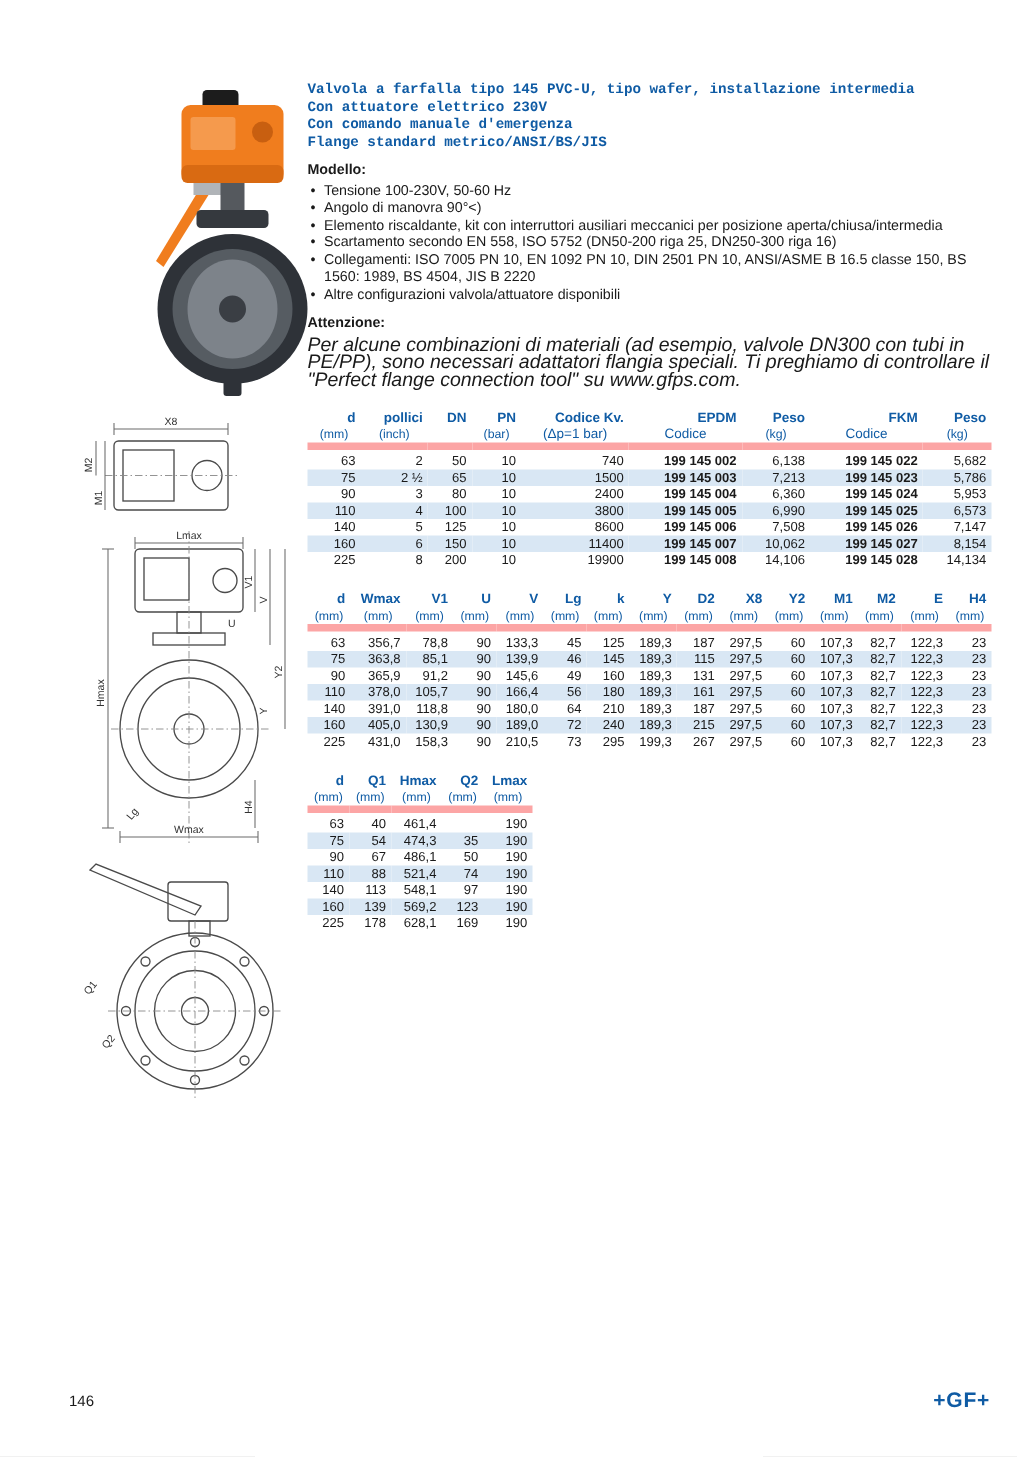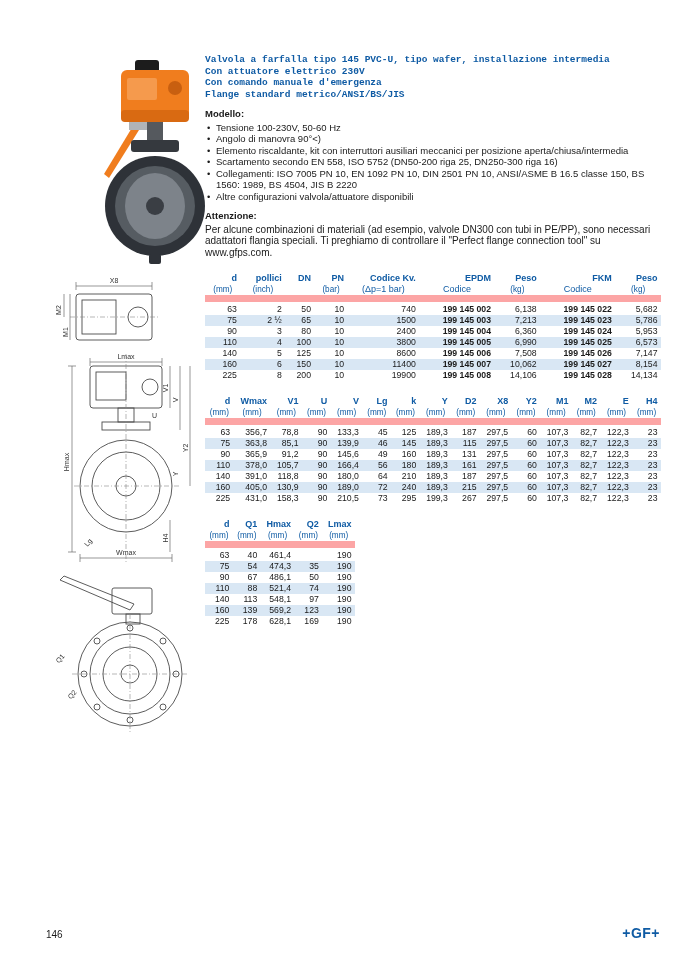--- a/index.html
+++ b/index.html
@@ -12,30 +12,30 @@
     font-family: "Liberation Sans", sans-serif;
     color: #1a1a1a;
     overflow: hidden;
   }
   
   .content { position: absolute; left: 205px; top: 54px; width: 460px; }
   .title div { color:#0f5ba4; font-weight:bold; font-size:9.5px; line-height:11.5px;font-family:Liberation Mono, monospace; }
   .sec-head { font-weight:bold; font-size:9.5px; line-height:11.5px; margin:8px 0 2px; }
   .bullet { position:relative; padding-left:11px; font-size:9.5px; line-height:11.5px; }
   .bullet::before { content:"•"; position:absolute; left:2px; }
-  .para { font-size:10px; line-height:11.5px; }
+  .para { font-size:13px; line-height:11.5px;font-style:italic; }
   
   table.t { border-collapse:collapse; margin-top:15px; }
   .t-wide { width:456px; }
   .t-small { width:150px; }
   .t td { font-size:8.7px; line-height:11px; padding:0 3.5px; text-align:right; white-space:nowrap; }
   .t thead td.lbl { color:#0f5ba4; font-weight:bold; font-size:9px; vertical-align:bottom; }
   .t thead td.unit { color:#0f5ba4; font-weight:normal; font-size:8.2px;text-align:center; }
   .t thead td.unit.b { font-weight:normal; font-size:9px; }
-  .t tbody tr:first-child td { border-top:7px solid #fca5a5; padding-top:2px; }
+  .t tbody tr:first-child td { border-top:5px solid #fca5a5; padding-top:2px; }
   .t tbody tr.alt td { background:#d9e7f4; }
   .t tbody td.b { font-weight:bold; }
   
   .photo  { position:absolute; left:103px; top:58px; }
   .draw1  { position:absolute; left:56px;  top:276px; }
   .draw2  { position:absolute; left:48px;  top:352px; }
   .draw3  { position:absolute; left:48px;  top:570px; }
   svg text { font-family:"Liberation Sans", sans-serif; font-size:7px; fill:#333; }
   svg .dim { stroke:#6a6a6a; stroke-width:0.7; fill:none; }
   svg .ln  { stroke:#4a4a4a; stroke-width:0.9; fill:none; }

